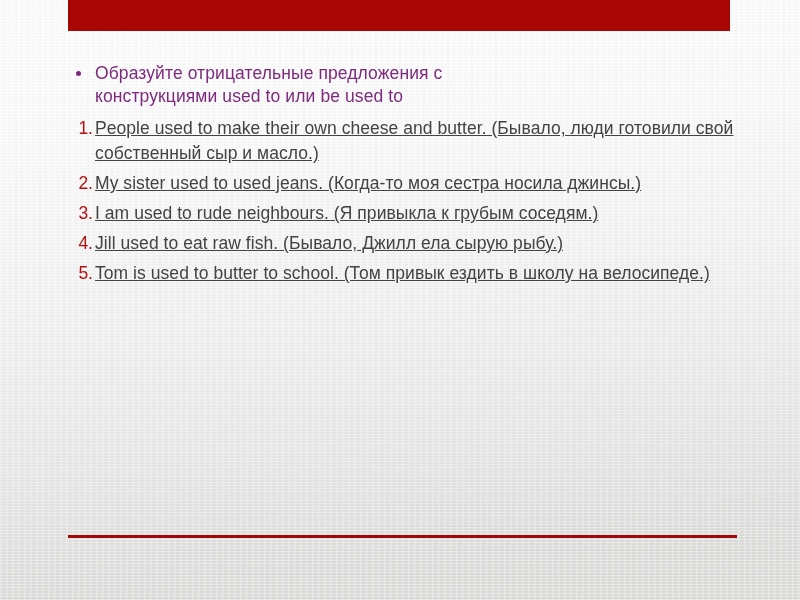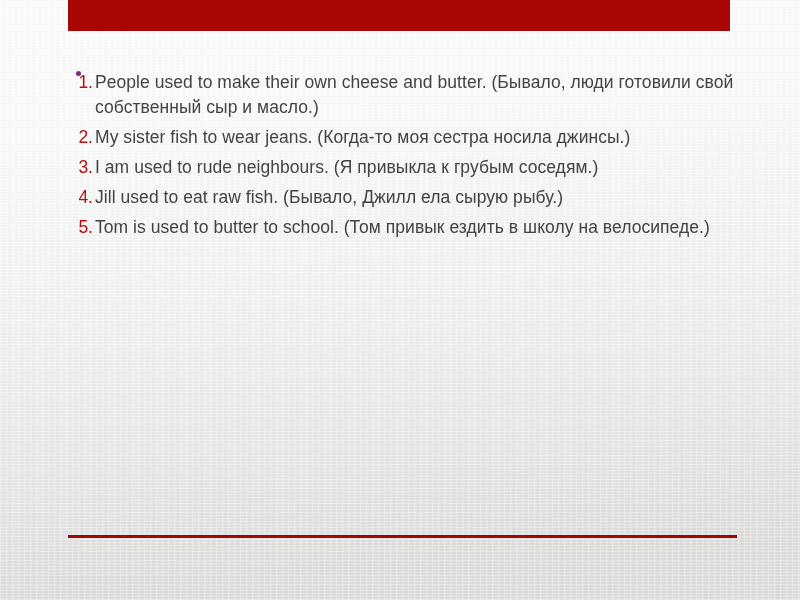--- a/index.html
+++ b/index.html
@@ -99,20 +99,21 @@
     font-size: 17.5px;
     line-height: 25px;
     white-space: nowrap;
   }
   .num-text {
     color: #434343;
     font-size: 17.5px;
     line-height: 25px;
     letter-spacing: 0.05px;
     width: 655px;
+    text-decoration: underline;
   }
   .num-text.justify {
     text-align: justify;
     text-justify: inter-word;
   }
   .num-text.justify-last {
     
     text-align-last: left;
   }
 
@@ -130,32 +131,33 @@
 <body>
 
 <div class="slide">
 
   <div class="title-bar"></div>
 
   <div class="content">
 
     <div class="bullet-row">
       <span class="bullet-dot"></span>
+      <div class="bullet-text">Образуйте отрицательные предложения с конструкциями used to или be used to</div>
     </div>
 
     <div class="num-list">
 
       <div class="num-row">
         <span class="num-marker">1.</span>
         <div class="num-text">People used to make their own cheese and butter. (Бывало, люди готовили свой собственный сыр и масло.)</div>
       </div>
 
       <div class="num-row">
         <span class="num-marker">2.</span>
-        <div class="num-text">My sister fish to wear jeans. (Когда-то моя сестра носила джинсы.)</div>
+        <div class="num-text">My sister used to used jeans. (Когда-то моя сестра носила джинсы.)</div>
       </div>
 
       <div class="num-row">
         <span class="num-marker">3.</span>
         <div class="num-text justify justify-last">I am used to rude neighbours. (Я привыкла к грубым соседям.)</div>
       </div>
 
       <div class="num-row">
         <span class="num-marker">4.</span>
         <div class="num-text">Jill used to eat raw fish. (Бывало, Джилл ела сырую рыбу.)</div>

